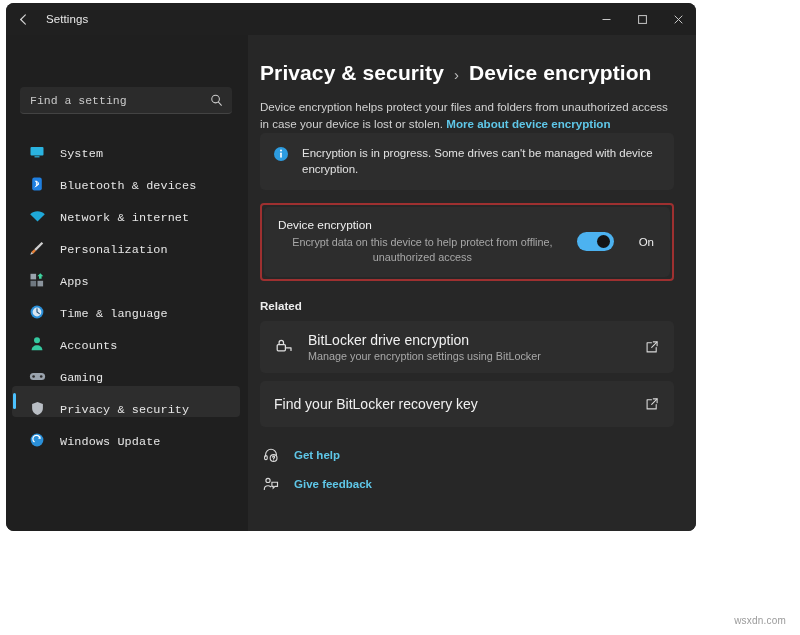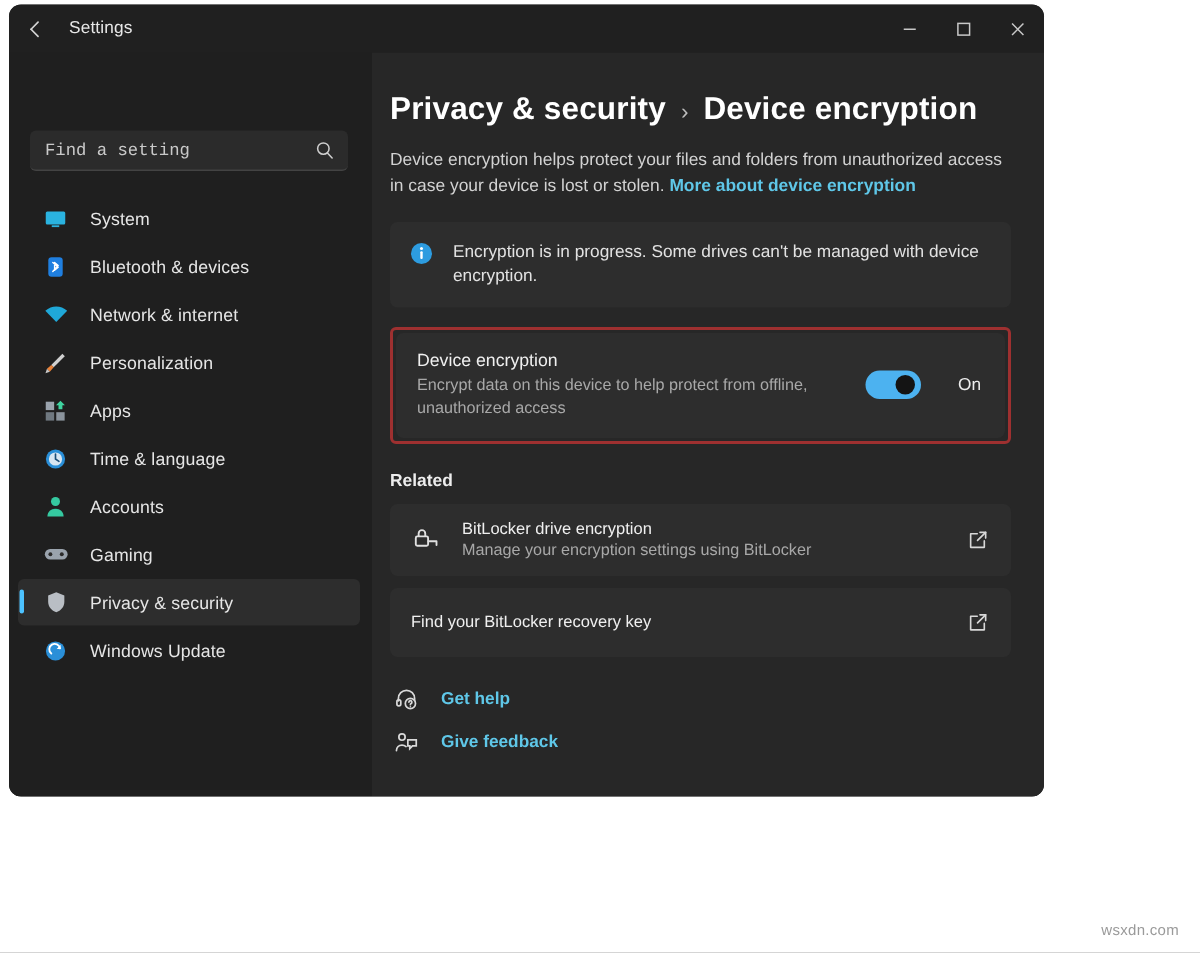--- a/index.html
+++ b/index.html
@@ -123,25 +123,26 @@
   }
 
   .nav {
     margin-top: 16px;
     padding: 0 8px 0 6px;
   }
   .nav-item {
     position: relative;
     height: 31px;
     display: flex;
-    align-items: center;
+    align-items: flex-end;
     border-radius: 4px;
     padding-left: 16px;
     box-sizing: border-box;
     margin-bottom: 1px;
+    font-family: Liberation Mono, monospace;
   }
   .nav-item.selected {
     background: #2d2d2d;
   }
   .nav-item.selected::before {
     content: "";
     position: absolute;
     left: 1px;
     top: 7px;
     width: 3px;
@@ -196,21 +197,20 @@
     color: #ffffff;
     font-weight: 600;
     letter-spacing: .1px;
   }
 
   .page-desc {
     font-size: 11.6px;
     color: #d2d2d2;
     line-height: 1.45;
     max-width: 412px;
-    margin-bottom: 15px;
   }
   .inline-link {
     color: #5fc7e8;
     font-weight: 600;
     text-decoration: none;
   }
 
   .card {
     background: #2d2d2d;
     border-radius: 5px;
@@ -254,20 +254,21 @@
   .toggle-title {
     font-size: 11.8px;
     color: #f0f0f0;
     margin-bottom: 3px;
   }
   .toggle-sub {
     font-size: 10.8px;
     color: #a8a8a8;
     line-height: 1.42;
     max-width: 290px;
+    text-align: center;
   }
   .toggle-ctl {
     display: flex;
     align-items: center;
     gap: 25px;
     flex: 0 0 auto;
     margin-left: 10px;
   }
   .switch {
     width: 37px;
@@ -308,21 +309,21 @@
     flex: 0 0 20px;
     width: 20px;
     height: 20px;
     margin-right: 14px;
     display: flex;
     align-items: center;
     justify-content: center;
   }
   .rel-texts { flex: 1; min-width: 0; }
   .rel-title {
-    font-size: 11px;
+    font-size: 14px;
     color: #f0f0f0;
   }
   .rel-sub {
     font-size: 10.8px;
     color: #a8a8a8;
     margin-top: 2px;
   }
   .ext-ico {
     flex: 0 0 16px;
     color: #d8d8d8;

